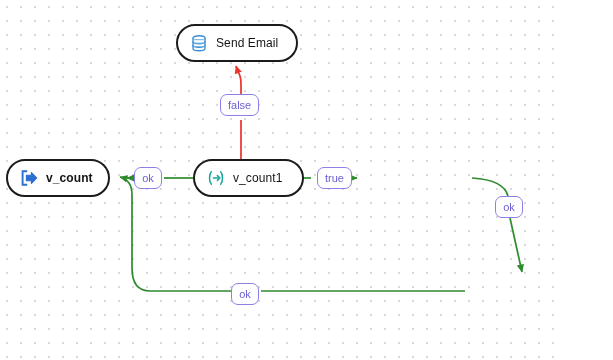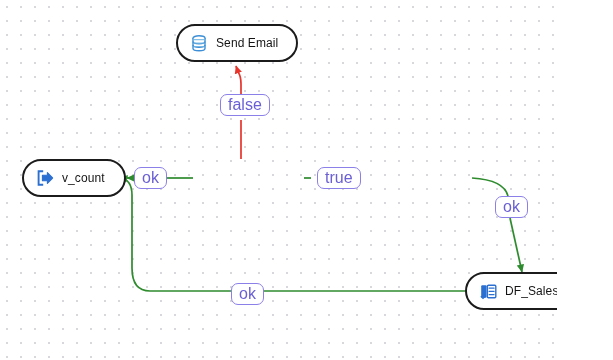--- a/index.html
+++ b/index.html
@@ -64,21 +64,21 @@
     position: absolute;
     display: flex;
     align-items: center;
     justify-content: center;
     min-width: 28px;
     height: 22px;
     padding: 0 7px;
     background: #ffffff;
     border: 1.6px solid #8b7fe8;
     border-radius: 7px;
-    font-size: 16px;
+    font-size: 11px;
     color: #6a5fd4;
     z-index: 6;
     cursor: pointer;
   }
 </style>
 </head>
 <body>
 
 <div id="canvas">
 
@@ -113,43 +113,43 @@
         <ellipse cx="8" cy="3.1" rx="6" ry="2.3" fill="#ffffff" stroke="#3c8fd6" stroke-width="1.4"></ellipse>
         <path d="M2 3.1 V13.4 c0 1.3 2.7 2.3 6 2.3 s6 -1 6 -2.3 V3.1" fill="#ffffff" stroke="#3c8fd6" stroke-width="1.4"></path>
         <path d="M2 6.6 c0 1.3 2.7 2.3 6 2.3 s6 -1 6 -2.3" fill="none" stroke="#3c8fd6" stroke-width="1.3"></path>
         <path d="M2 10 c0 1.3 2.7 2.3 6 2.3 s6 -1 6 -2.3" fill="none" stroke="#3c8fd6" stroke-width="1.3"></path>
         <path d="M2.6 4.6 h10.8 M2.6 8.1 h10.8 M2.6 11.5 h10.8" stroke="#6fb4e4" stroke-width="1.1" opacity=".85"></path>
       </svg>
     </span>
     <span class="node-label">Send Email</span>
   </div>
 
-  <div class="node" style="left:22px; top:159px; width:104px;">
+  <div class="node" style="left:6px; top:159px; width:104px;font-weight:bold;">
     <span class="node-icon">
       <svg width="17" height="16" viewBox="0 0 17 16">
         <path d="M6.2 1.2 H1.6 V14.8 H6.2" fill="none" stroke="#2b6fd1" stroke-width="1.9"></path>
         <path d="M5.4 5.3 H10.4 V2.6 L15.6 8 L10.4 13.4 V10.7 H5.4 z" fill="#2b6fd1" stroke="#2b6fd1" stroke-width="1.1" stroke-linejoin="round"></path>
       </svg>
     </span>
     <span class="node-label">v_count</span>
   </div>
 
+  <div class="node" style="left:193px; top:159px; width:111px;">
+    <span class="node-icon">
+      <svg width="18" height="16" viewBox="0 0 18 16">
+        <path d="M4.3 1.8 C1.9 4.2 1.9 11.8 4.3 14.2" fill="none" stroke="#18a79a" stroke-width="1.5" stroke-linecap="round"></path>
+        <path d="M13.7 1.8 C16.1 4.2 16.1 11.8 13.7 14.2" fill="none" stroke="#18a79a" stroke-width="1.5" stroke-linecap="round"></path>
+        <path d="M6.4 8 H12.2" stroke="#18a79a" stroke-width="1.5" stroke-linecap="round"></path>
+        <path d="M10.4 5.6 L12.9 8 L10.4 10.4" fill="none" stroke="#18a79a" stroke-width="1.5" stroke-linecap="round" stroke-linejoin="round"></path>
+      </svg>
+    </span>
+    <span class="node-label">v_count1</span>
+  </div>
 
 
-  <div class="node" style="left:465px; top:272px; width:115px;">
-    <span class="node-icon">
-      <svg width="17" height="17" viewBox="0 0 17 17">
-        <rect x="1.2" y="2.2" width="5.4" height="12.6" rx="1" fill="#2b6fd1"></rect>
-        <rect x="7.4" y="2.2" width="8.4" height="12.6" rx="1" fill="#ffffff" stroke="#2b6fd1" stroke-width="1.4"></rect>
-        <path d="M9.2 5.2 h4.8 M9.2 8.4 h4.8 M9.2 11.6 h4.8" stroke="#2b6fd1" stroke-width="1.3" stroke-linecap="round"></path>
-        <path d="M0.8 13.2 l2.2 2.2 l2.2 -2.2" fill="none" stroke="#2b6fd1" stroke-width="1.3"></path>
-      </svg>
-    </span>
-    <span class="node-label">DF_Sales</span>
-  </div>
 
   <div class="edge-label" style="left:220px; top:94px;">false</div>
 
   <div class="edge-label" style="left:134px; top:167px;">ok</div>
 
   <div class="edge-label" style="left:311px; top:167px;margin-left:6px;">true</div>
 
   <div class="edge-label" style="left:495px; top:196px;">ok</div>
 
   <div class="edge-label" style="left:231px; top:283px;">ok</div>

